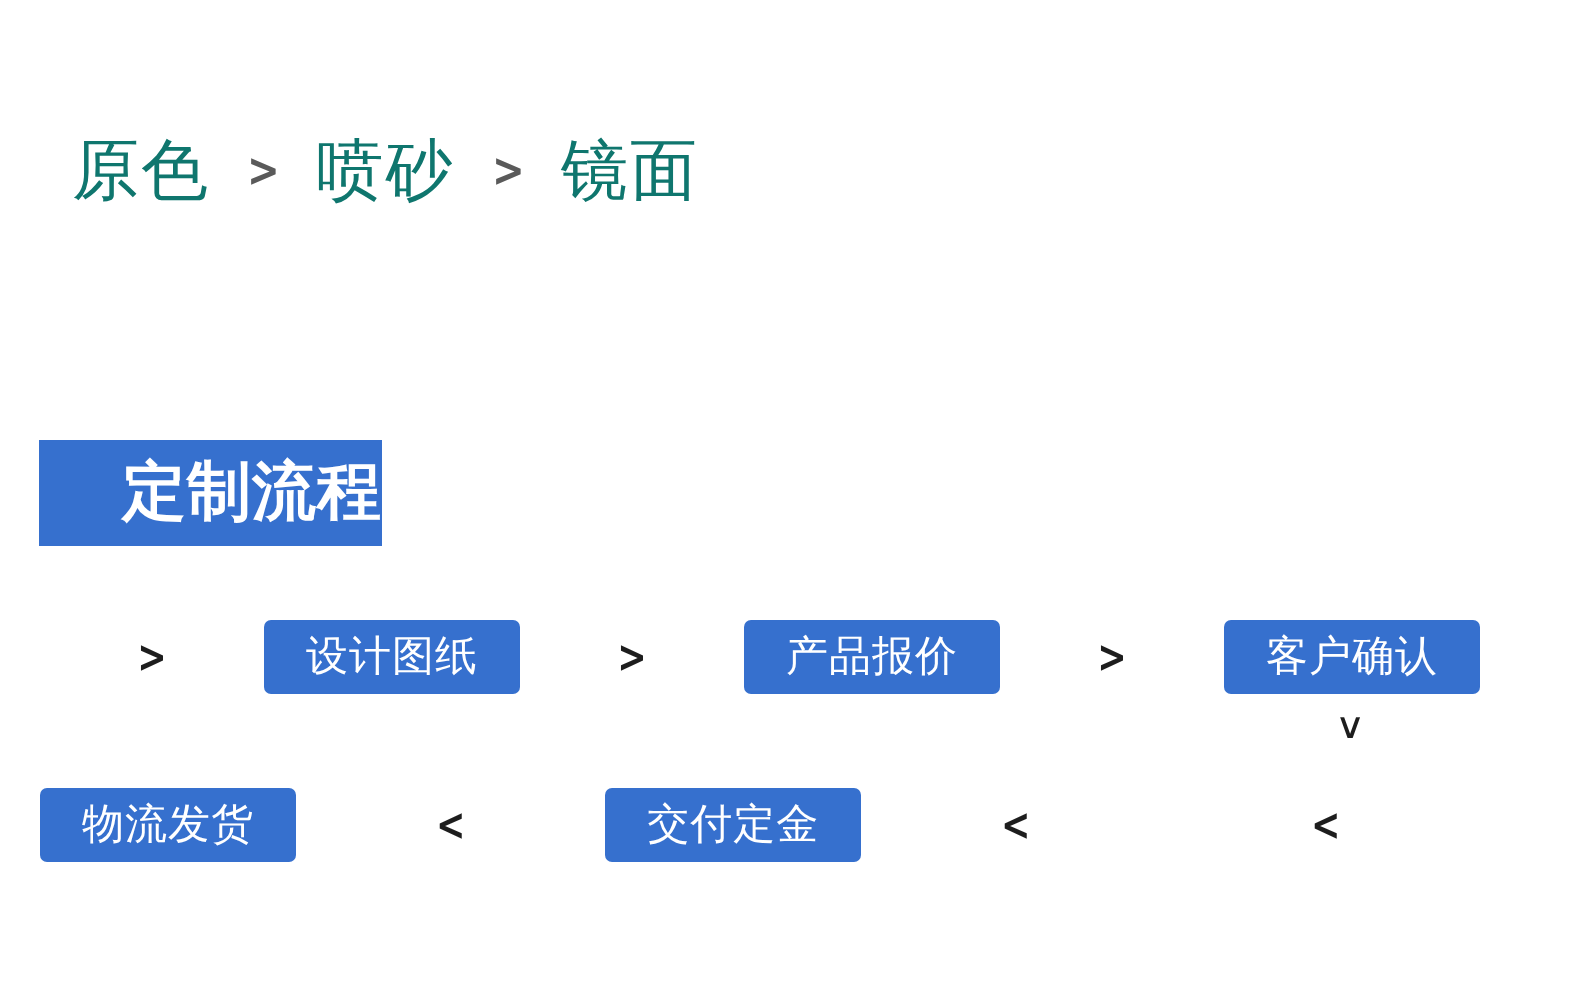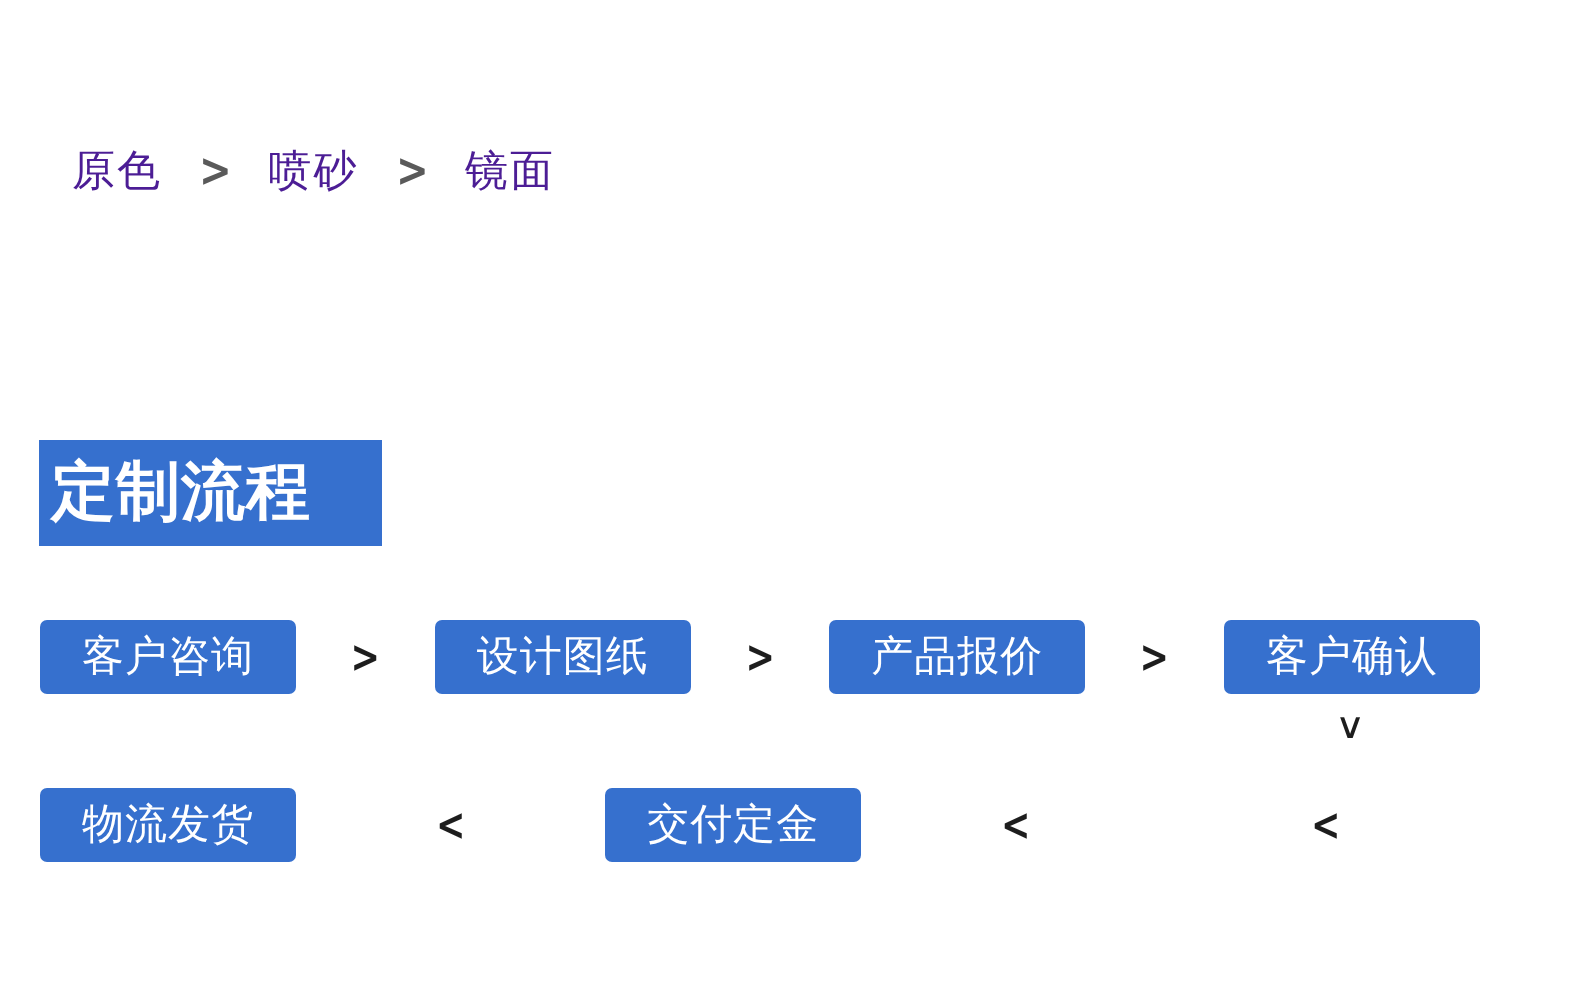--- a/index.html
+++ b/index.html
@@ -20,23 +20,23 @@
   
   .finish-row {
     position: absolute;
     left: 72px;
     top: 122px;
     display: flex;
     align-items: center;
     height: 96px;
   }
   .finish-label {
-    font-size: 43px;
+    font-size: 67px;
     line-height: 1;
-    color: #4c1d95;
+    color: #0f766e;
     font-weight: 400;
     letter-spacing: 2px;
     white-space: nowrap;
     font-family: Liberation Serif, serif;
   }
   .finish-arrow {
     font-size: 46px;
     line-height: 1;
     color: #5a5a5a;
     font-weight: 700;
@@ -48,21 +48,21 @@
   
   .section-badge {
     position: absolute;
     left: 39px;
     top: 440px;
     width: 343px;
     height: 106px;
     background: #3670ce;
     display: flex;
     align-items: center;
-    justify-content: flex-start;
+    justify-content: flex-end;
     box-sizing: border-box;
     padding-left: 12px;
   }
   .section-badge-text {
     color: #ffffff;
     font-size: 64px;
     font-weight: 700;
     line-height: 1;
     letter-spacing: 1px;
     white-space: nowrap;
@@ -139,23 +139,20 @@
   <span class="finish-label">喷砂</span>
   <span class="finish-arrow">&gt;</span>
   <span class="finish-label">镜面</span>
 </div>
 
 <div class="section-badge">
   <span class="section-badge-text">定制流程</span>
 </div>
 
 <div class="flow-row" id="flow-row-1">
-  <div class="flow-box">
-    <span class="flow-box-text">客户咨询</span>
-  </div>
   <span class="flow-arrow">&gt;</span>
   <div class="flow-box">
     <span class="flow-box-text">设计图纸</span>
   </div>
   <span class="flow-arrow">&gt;</span>
   <div class="flow-box">
     <span class="flow-box-text">产品报价</span>
   </div>
   <span class="flow-arrow">&gt;</span>
   <div class="flow-box">

